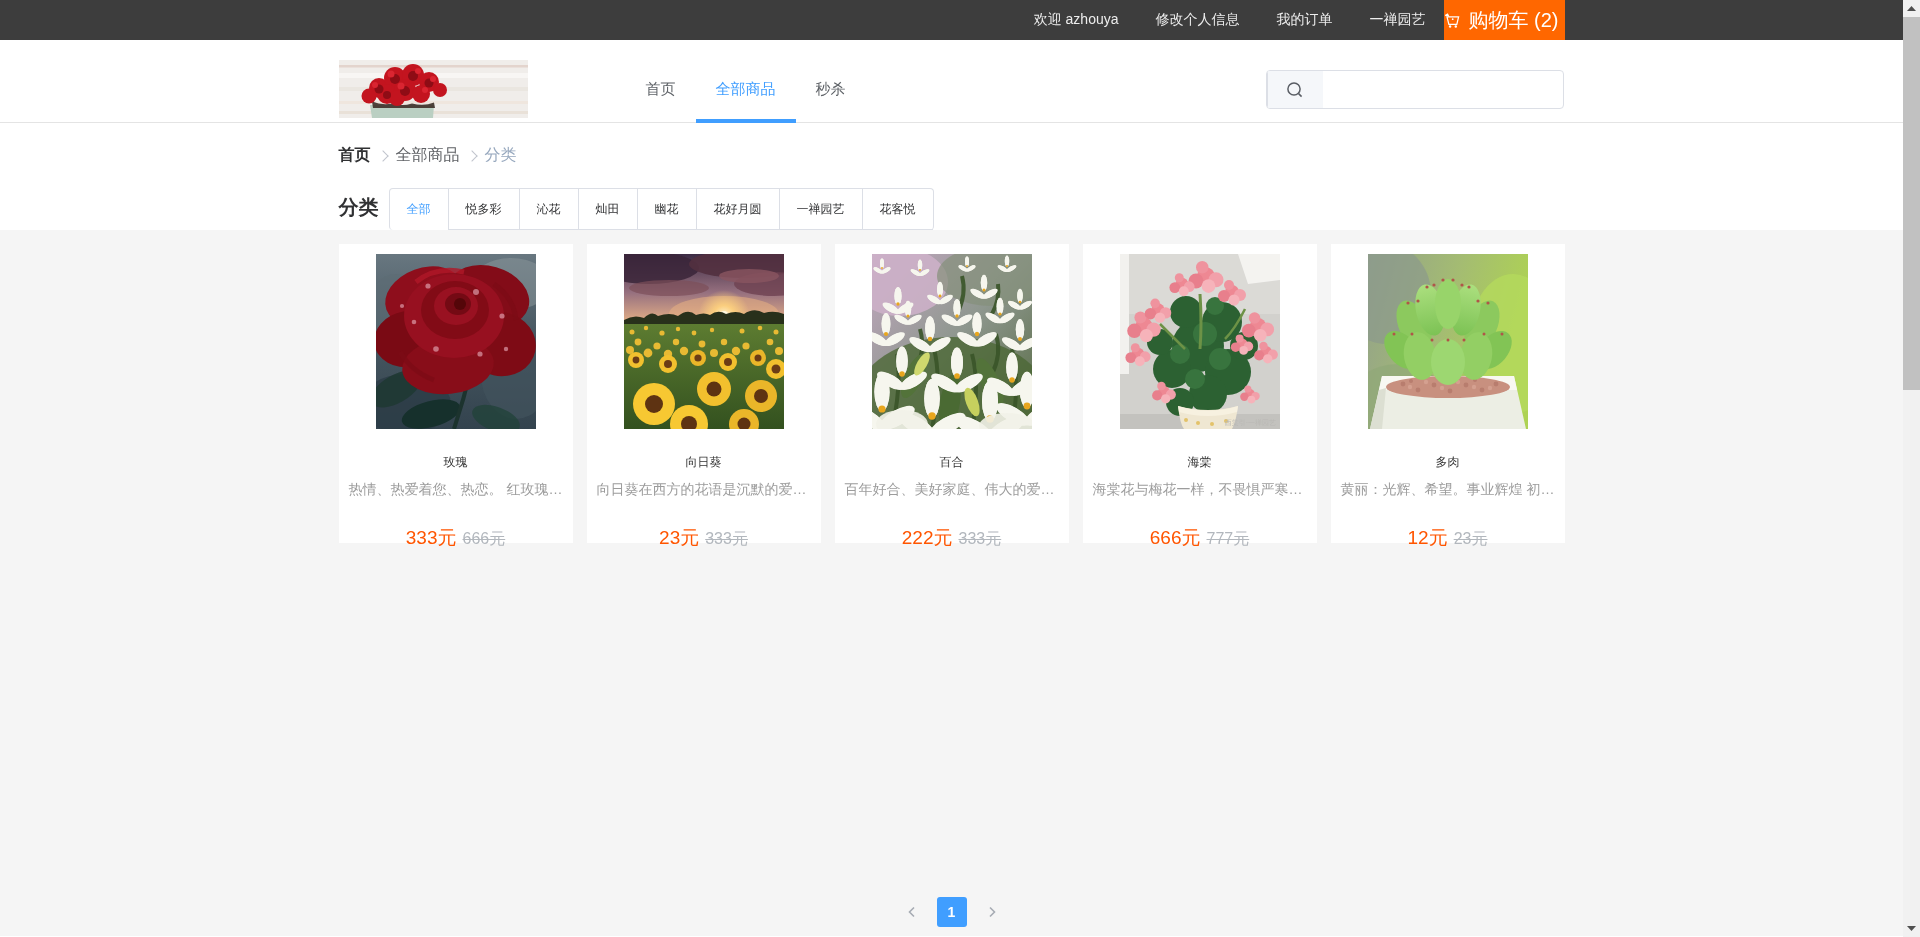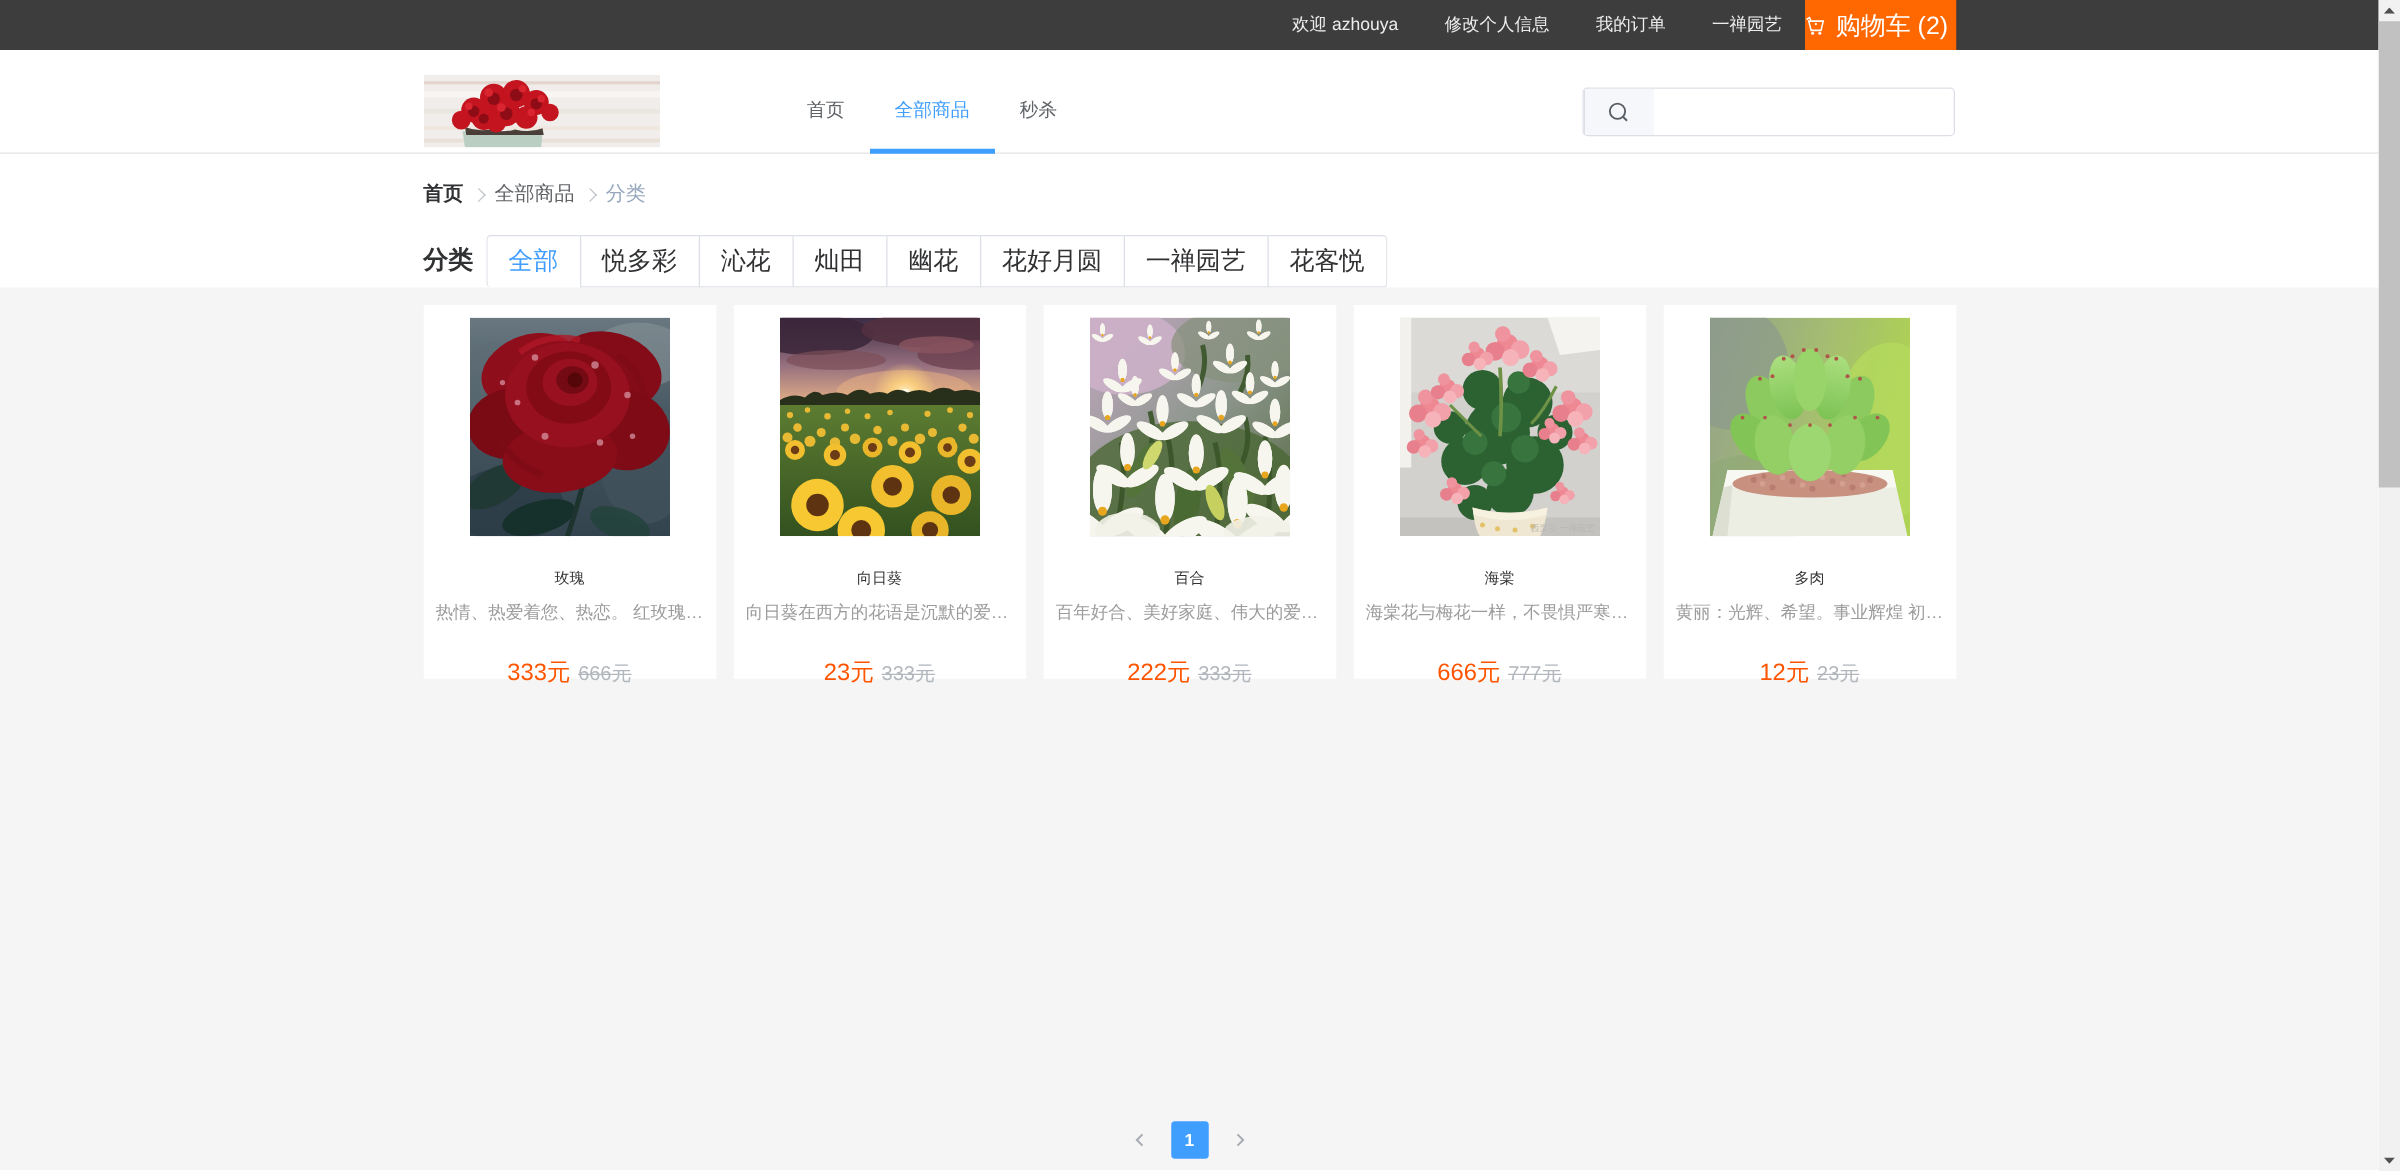--- a/index.html
+++ b/index.html
@@ -30,21 +30,21 @@
 .crumb{padding-top:2px;font-size:16px;display:flex;align-items:center;height:63px}
 .crumb .b1{color:#303133;font-weight:bold}
 .crumb .b2{color:#606266}
 .crumb .b3{color:#97a8be}
 .crumb .sep{width:8px;height:8px;border-top:1px solid #c0c4cc;border-right:1px solid #c0c4cc;
   transform:rotate(45deg);margin:0 9px 0 8px}
 
 .tabsrow{position:relative;height:44px}
 .cat-label{position:absolute;left:0;top:8px;font-size:20px;font-weight:bold;color:#303133}
 .tabs{position:absolute;left:50px;top:2px;display:flex;border:1px solid #dcdfe6;border-bottom:none;border-radius:4px}
-.tab{height:41px;line-height:40px;padding:0 17px;font-size:20px;color:#303133;
+.tab{height:41px;line-height:40px;padding:0 17px;font-size:12px;color:#303133;
   border-left:1px solid #dcdfe6;border-bottom:1px solid #dcdfe6}
 .tab:first-child{border-left:none}
 .tab.act{color:#409eff;border-bottom:1px solid transparent}
 
 .main{background:#f5f5f5;height:706px;position:relative}
 .cards{position:absolute;top:14px;left:50%;transform:translateX(-50%);width:1226px;display:flex;justify-content:space-between}
 .card{width:234px;height:299px;background:#fff;text-align:center;position:relative}
 .card .pic{position:absolute;left:37px;top:10px;width:160px;height:175px;overflow:hidden}
 .card .title{position:absolute;top:210px;left:0;width:100%;font-size:12px;color:#333}
 .card .desc{position:absolute;top:237px;left:0;width:100%;padding:0 10px;font-size:14px;color:#9c9c9c;

